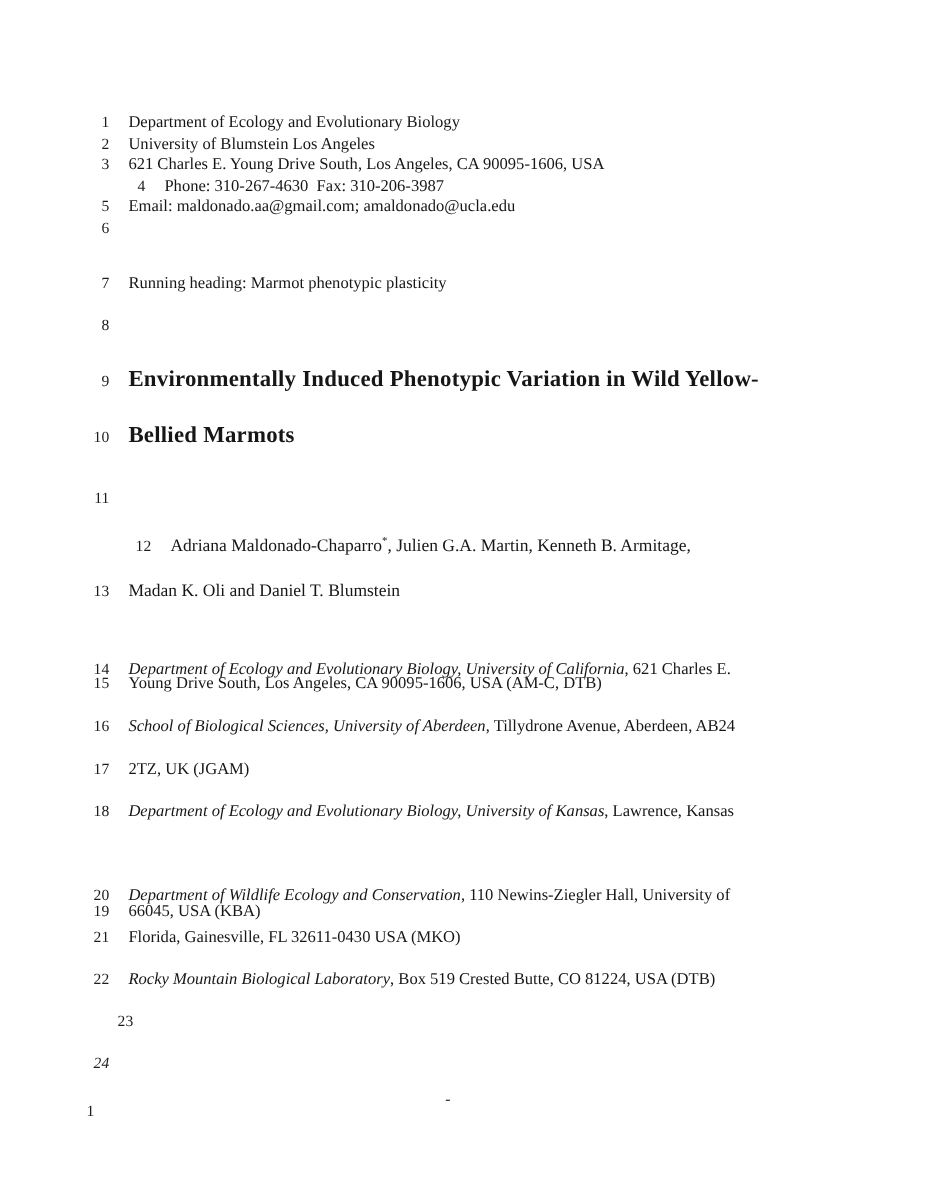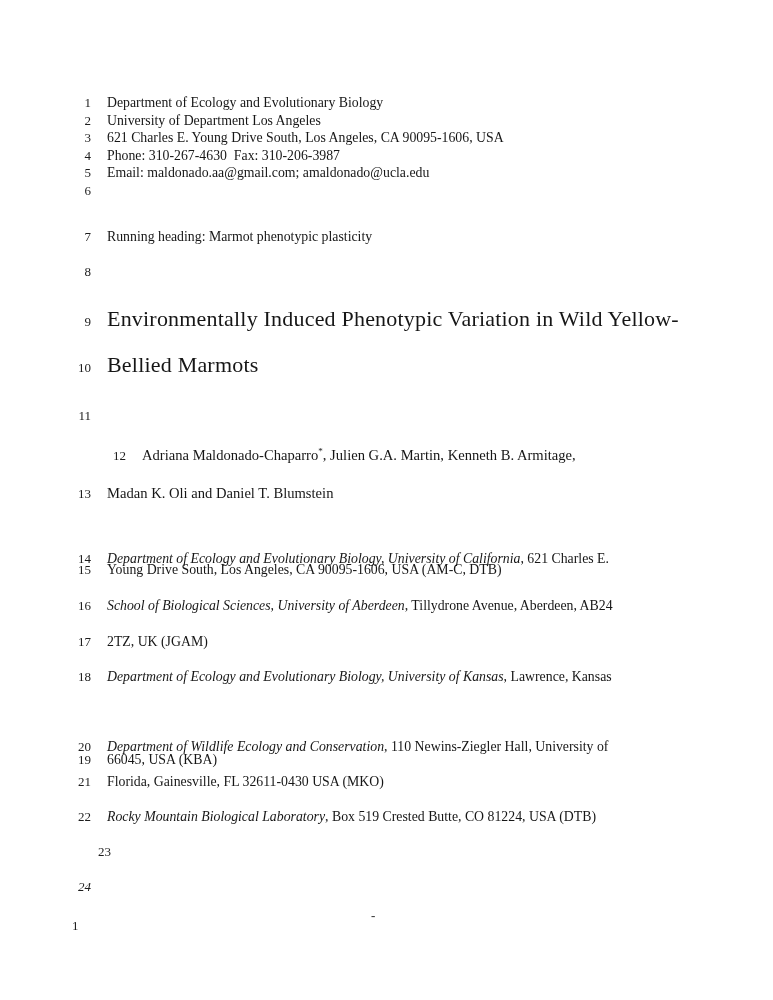--- a/index.html
+++ b/index.html
@@ -36,22 +36,22 @@
     margin-left: 16px;
     vertical-align: baseline;
   }
   .text.contact, .text.running, .text.affiliation, .text.blank {
     font-size: 13.8px;
   }
   .text.authors {
     font-size: 14.6px;
   }
   .text.title {
-    font-size: 22px;
-    font-weight: normal;
+    font-size: 19px;
+    font-weight: bold;
     letter-spacing: 0.2px;
   }
   .seg-b { font-weight: normal; }
   .seg-i { font-style: italic; }
   .seg-sup {
     vertical-align: super;
     font-size: 0.62em;
     line-height: 0;
   }
   .footer-page-num {
@@ -69,23 +69,23 @@
     font-weight: bold;
     color: #3d3d3d;
   }
 </style>
 </head>
 <body>
 
 <div class="page">
   <div id="lines-root">
       <div class="line" style="top: 93px;"><span class="num">1</span><span class="text contact"><span class="seg-r">Department of Ecology and Evolutionary Biology</span></span></div>
-      <div class="line" style="top: 111px;"><span class="num">2</span><span class="text contact"><span class="seg-r">University of Department Los Angeles</span></span></div>
+      <div class="line" style="top: 111px;"><span class="num">2</span><span class="text contact"><span class="seg-r">University of Blumstein Los Angeles</span></span></div>
       <div class="line" style="top: 128px;"><span class="num">3</span><span class="text contact"><span class="seg-r">621 Charles E. Young Drive South, Los Angeles, CA 90095-1606, USA</span></span></div>
-      <div class="line" style="top: 146px;"><span class="num">4</span><span class="text contact"><span class="seg-r">Phone: 310-267-4630  Fax: 310-206-3987</span></span></div>
+      <div class="line" style="top: 146px; margin-left: 30px;"><span class="num">4</span><span class="text contact"><span class="seg-r">Phone: 310-267-4630  Fax: 310-206-3987</span></span></div>
       <div class="line" style="top: 163px;"><span class="num">5</span><span class="text contact"><span class="seg-r">Email: maldonado.aa@gmail.com; amaldonado@ucla.edu</span></span></div>
       <div class="line" style="top: 181px;"><span class="num">6</span><span class="text blank"></span></div>
       <div class="line" style="top: 227px;"><span class="num">7</span><span class="text running"><span class="seg-b">Running heading:</span><span class="seg-r"> Marmot phenotypic plasticity</span></span></div>
       <div class="line" style="top: 262px;"><span class="num">8</span><span class="text blank"></span></div>
       <div class="line" style="top: 306px;"><span class="num">9</span><span class="text title"><span class="seg-r">Environmentally Induced Phenotypic Variation in Wild Yellow-</span></span></div>
       <div class="line" style="top: 352px;"><span class="num">10</span><span class="text title"><span class="seg-r">Bellied Marmots</span></span></div>
       <div class="line" style="top: 406px;"><span class="num">11</span><span class="text blank"></span></div>
       <div class="line" style="top: 446px; padding-left: 35px;"><span class="num">12</span><span class="text authors"><span class="seg-r">Adriana Maldonado-Chaparro</span><span class="seg-sup">*</span><span class="seg-r">, Julien G.A. Martin, Kenneth B. Armitage,</span></span></div>
       <div class="line" style="top: 484px;"><span class="num">13</span><span class="text authors"><span class="seg-r">Madan K. Oli and Daniel T. Blumstein</span></span></div>
       <div class="line" style="top: 549px;"><span class="num">14</span><span class="text affiliation"><span class="seg-i">Department of Ecology and Evolutionary Biology, University of California</span><span class="seg-r">, 621 Charles E.</span></span></div>

